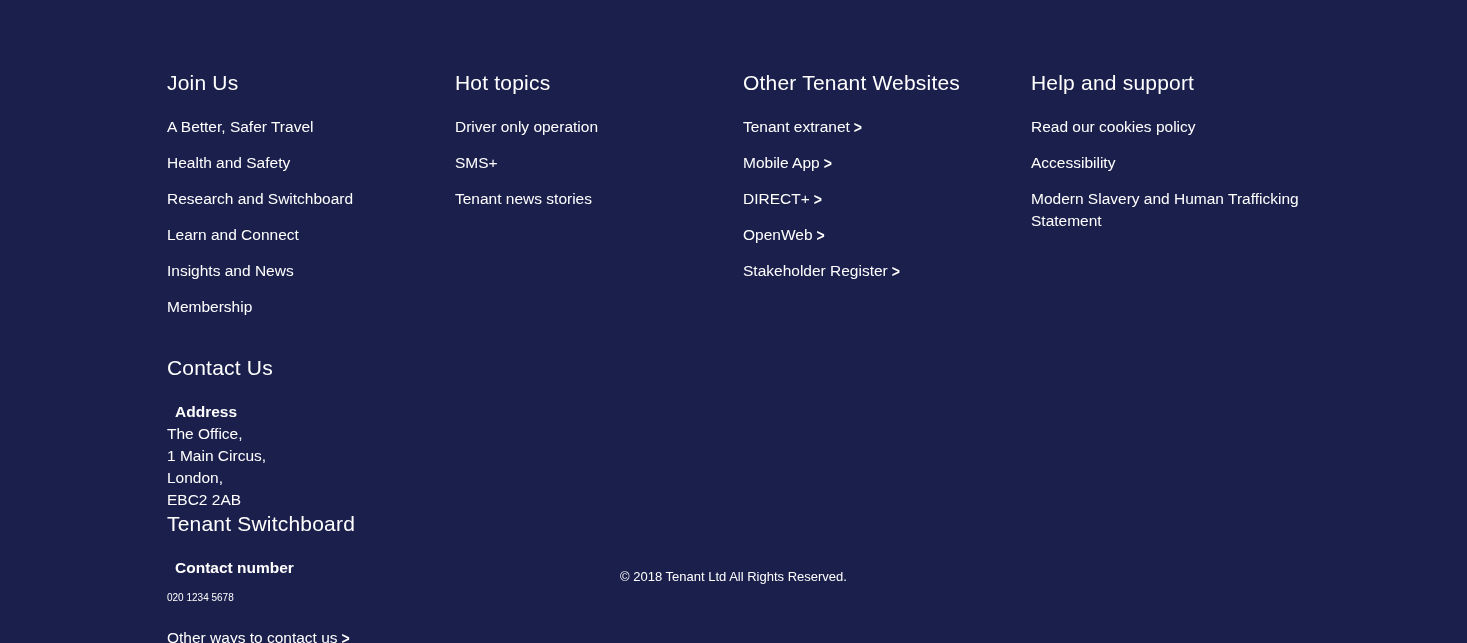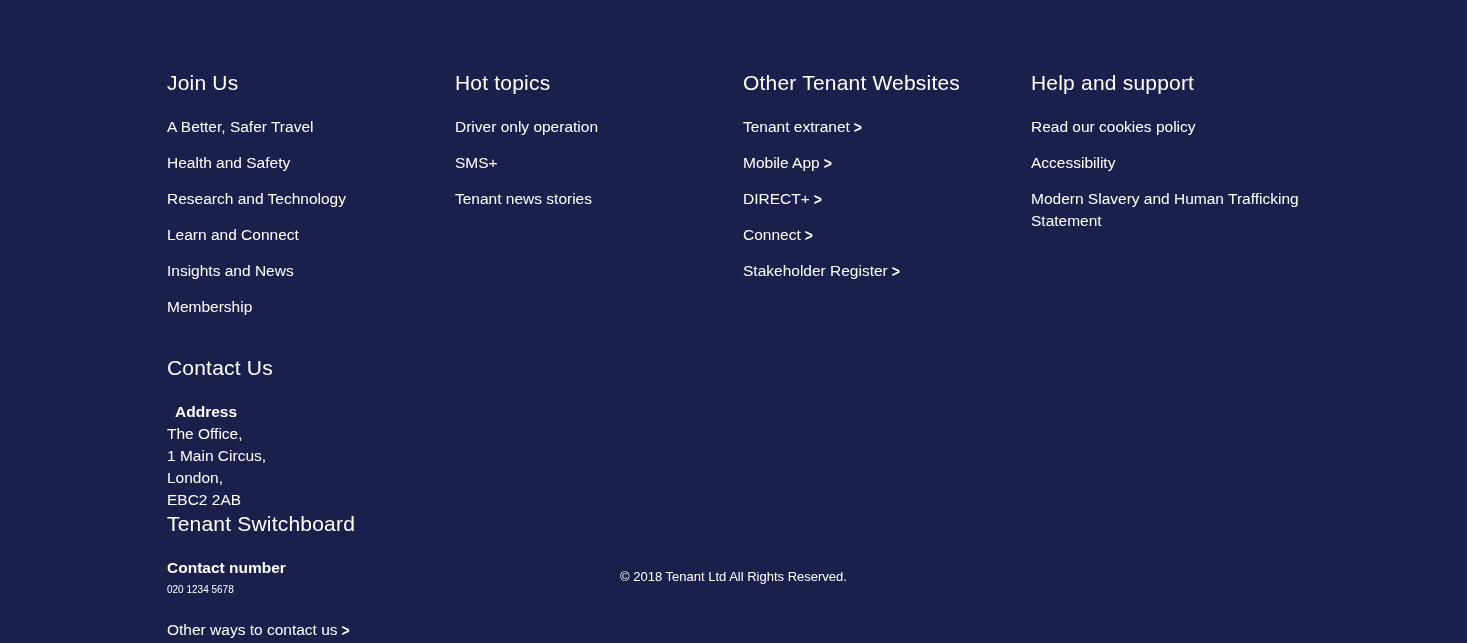--- a/index.html
+++ b/index.html
@@ -81,21 +81,21 @@
   }
   .addr-line {
     font-size: 15.5px;
     line-height: 22px;
     margin: 0;
   }
   .contact-number-label {
     font-size: 15.5px;
     font-weight: 700;
     line-height: 22px;
-    margin: 0;
+    margin: 8px;
   }
   .contact-number-value {
     font-size: 10px;
     line-height: 22px;
     margin: 0 0 18px 0;
   }
   .social-row {
     display: flex;
     flex-direction: row;
     gap: 12px;
@@ -133,21 +133,21 @@
 
 <div class="footer">
 
   <div class="columns">
 
     <div class="col">
       <h3 class="col-heading">Join Us</h3>
       <ul class="link-list">
         <li><a class="link">A Better, Safer Travel</a></li>
         <li><a class="link">Health and Safety</a></li>
-        <li><a class="link">Research and Technology</a></li>
+        <li><a class="link">Research and Switchboard</a></li>
         <li><a class="link">Learn and Connect</a></li>
         <li><a class="link">Insights and News</a></li>
         <li><a class="link">Membership</a></li>
       </ul>
     </div>
 
     <div class="col">
       <h3 class="col-heading">Hot topics</h3>
       <ul class="link-list">
         <li><a class="link">Driver only operation</a></li>
@@ -155,21 +155,21 @@
         <li><a class="link">Tenant news stories</a></li>
       </ul>
     </div>
 
     <div class="col">
       <h3 class="col-heading">Other Tenant Websites</h3>
       <ul class="link-list">
         <li><a class="link"><span>Tenant extranet</span><span class="chev">&gt;</span></a></li>
         <li><a class="link"><span>Mobile App</span><span class="chev">&gt;</span></a></li>
         <li><a class="link"><span>DIRECT+</span><span class="chev">&gt;</span></a></li>
-        <li><a class="link"><span>Connect</span><span class="chev">&gt;</span></a></li>
+        <li><a class="link"><span>OpenWeb</span><span class="chev">&gt;</span></a></li>
         <li><a class="link"><span>Stakeholder Register</span><span class="chev">&gt;</span></a></li>
       </ul>
     </div>
 
     <div class="col">
       <h3 class="col-heading">Help and support</h3>
       <ul class="link-list">
         <li><a class="link">Read our cookies policy</a></li>
         <li><a class="link">Accessibility</a></li>
         <li><a class="link">Modern Slavery and Human Trafficking Statement</a></li>

